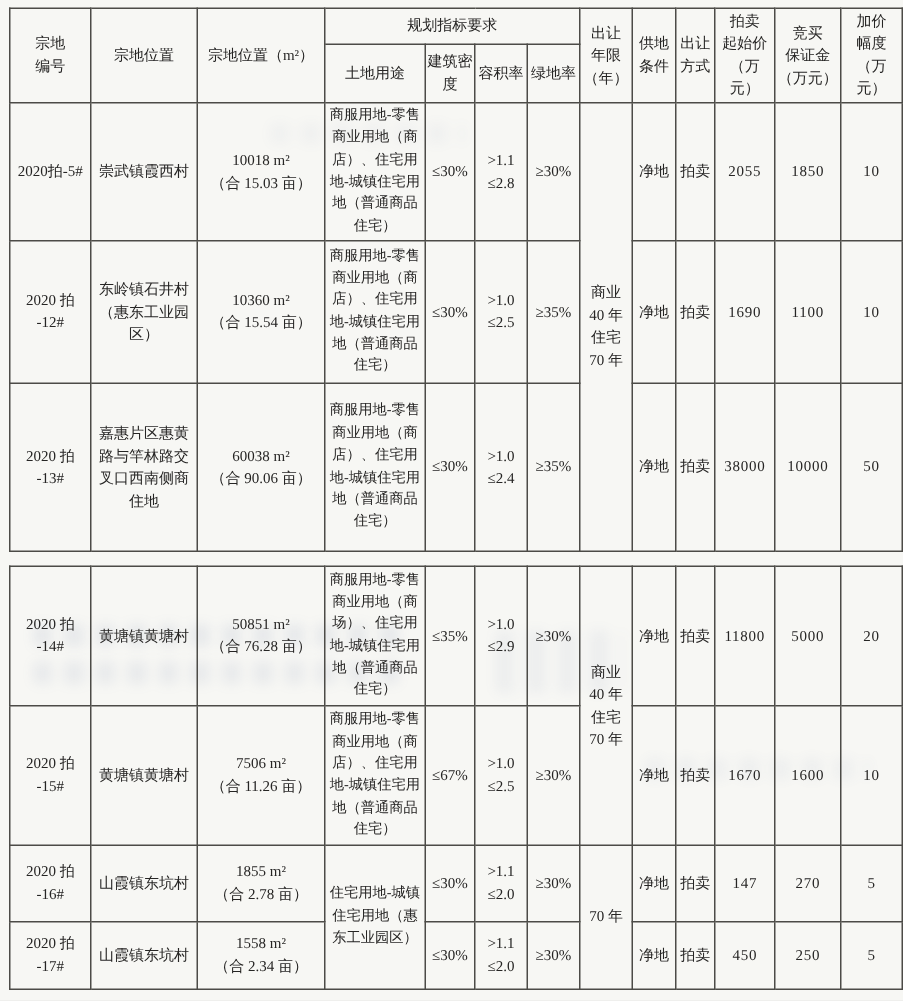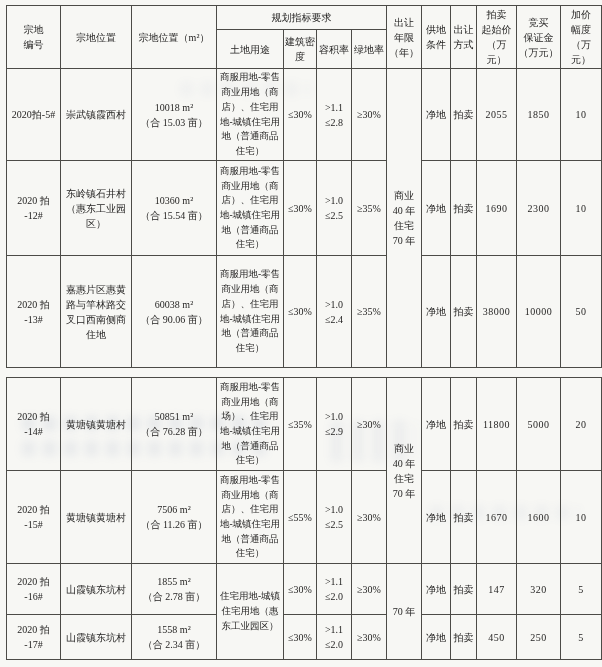--- a/index.html
+++ b/index.html
@@ -123,21 +123,21 @@
       <td class="pre">10360 m²
 （合 15.54 亩）</td>
       <td class="use">商服用地-零售商业用地（商店）、住宅用地-城镇住宅用地（普通商品住宅）</td>
       <td>≤30%</td>
       <td class="pre">&gt;1.0
 ≤2.5</td>
       <td>≥35%</td>
       <td>净地</td>
       <td>拍卖</td>
       <td class="num">1690</td>
-      <td class="num">2300</td>
+      <td class="num">1100</td>
       <td class="num">10</td>
     </tr>
 
     <tr style="height:112px">
       <td class="pre">2020 拍
 -13#</td>
       <td>嘉惠片区惠黄路与竿林路交叉口西南侧商住地</td>
       <td class="pre">60038 m²
 （合 90.06 亩）</td>
       <td class="use">商服用地-零售商业用地（商店）、住宅用地-城镇住宅用地（普通商品住宅）</td>
@@ -194,21 +194,21 @@
       <td class="num">20</td>
     </tr>
 
     <tr style="height:93px">
       <td class="pre">2020 拍
 -15#</td>
       <td>黄塘镇黄塘村</td>
       <td class="pre">7506 m²
 （合 11.26 亩）</td>
       <td class="use">商服用地-零售商业用地（商店）、住宅用地-城镇住宅用地（普通商品住宅）</td>
-      <td>≤55%</td>
+      <td>≤67%</td>
       <td class="pre">&gt;1.0
 ≤2.5</td>
       <td>≥30%</td>
       <td>净地</td>
       <td>拍卖</td>
       <td class="num">1670</td>
       <td class="num">1600</td>
       <td class="num">10</td>
     </tr>
 
@@ -220,21 +220,21 @@
 （合 2.78 亩）</td>
       <td rowspan="2" class="use">住宅用地-城镇住宅用地（惠东工业园区）</td>
       <td>≤30%</td>
       <td class="pre">&gt;1.1
 ≤2.0</td>
       <td>≥30%</td>
       <td rowspan="2" class="pre">70 年</td>
       <td>净地</td>
       <td>拍卖</td>
       <td class="num">147</td>
-      <td class="num">320</td>
+      <td class="num">270</td>
       <td class="num">5</td>
     </tr>
 
     <tr style="height:45px">
       <td class="pre">2020 拍
 -17#</td>
       <td>山霞镇东坑村</td>
       <td class="pre">1558 m²
 （合 2.34 亩）</td>
       <td>≤30%</td>

